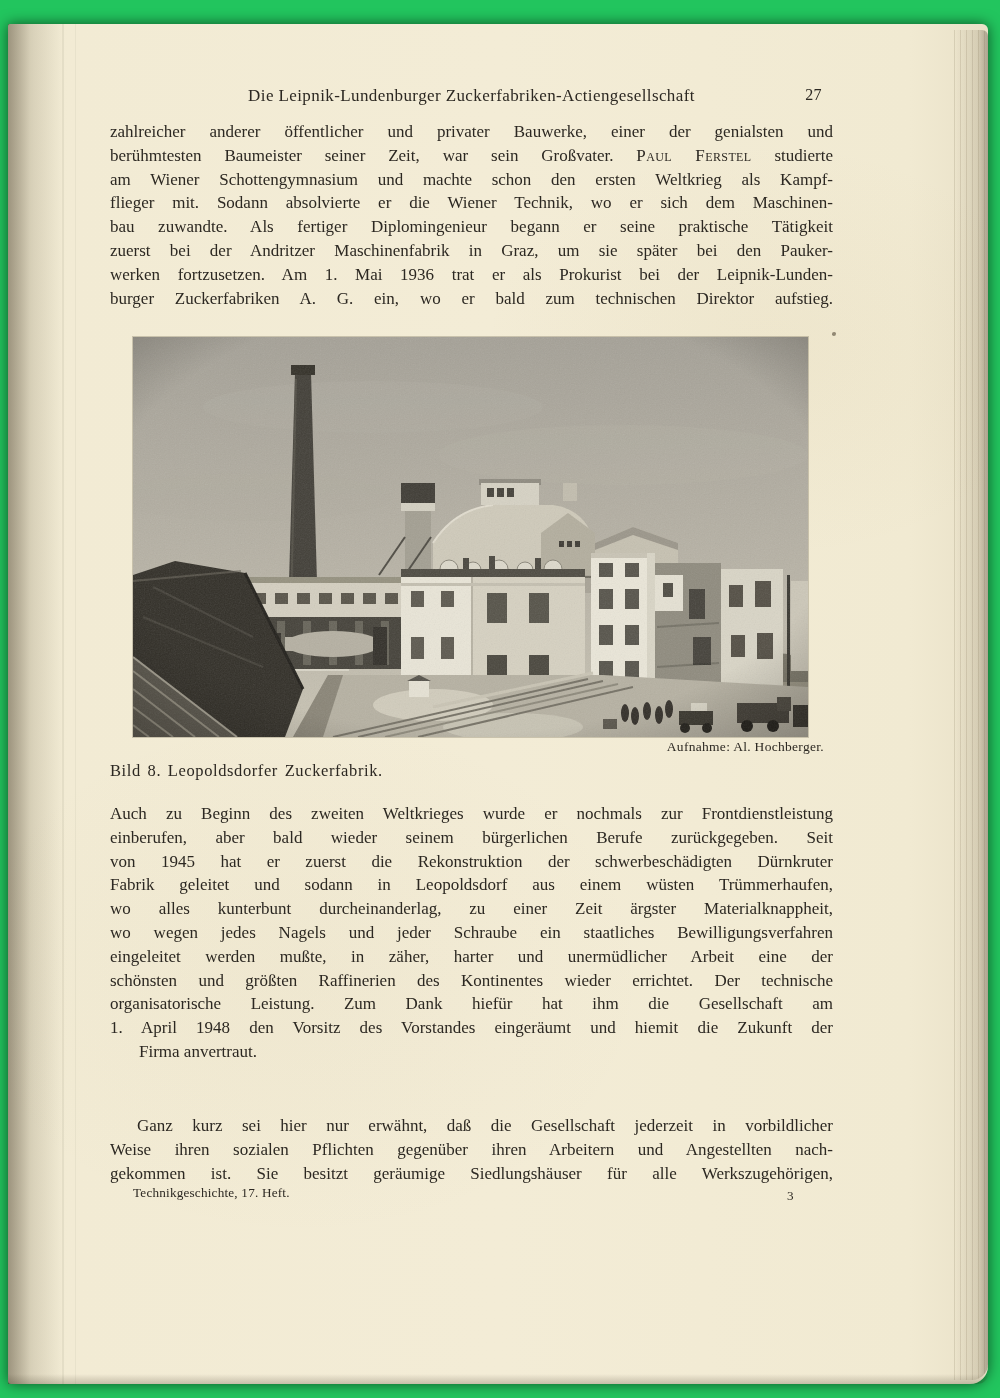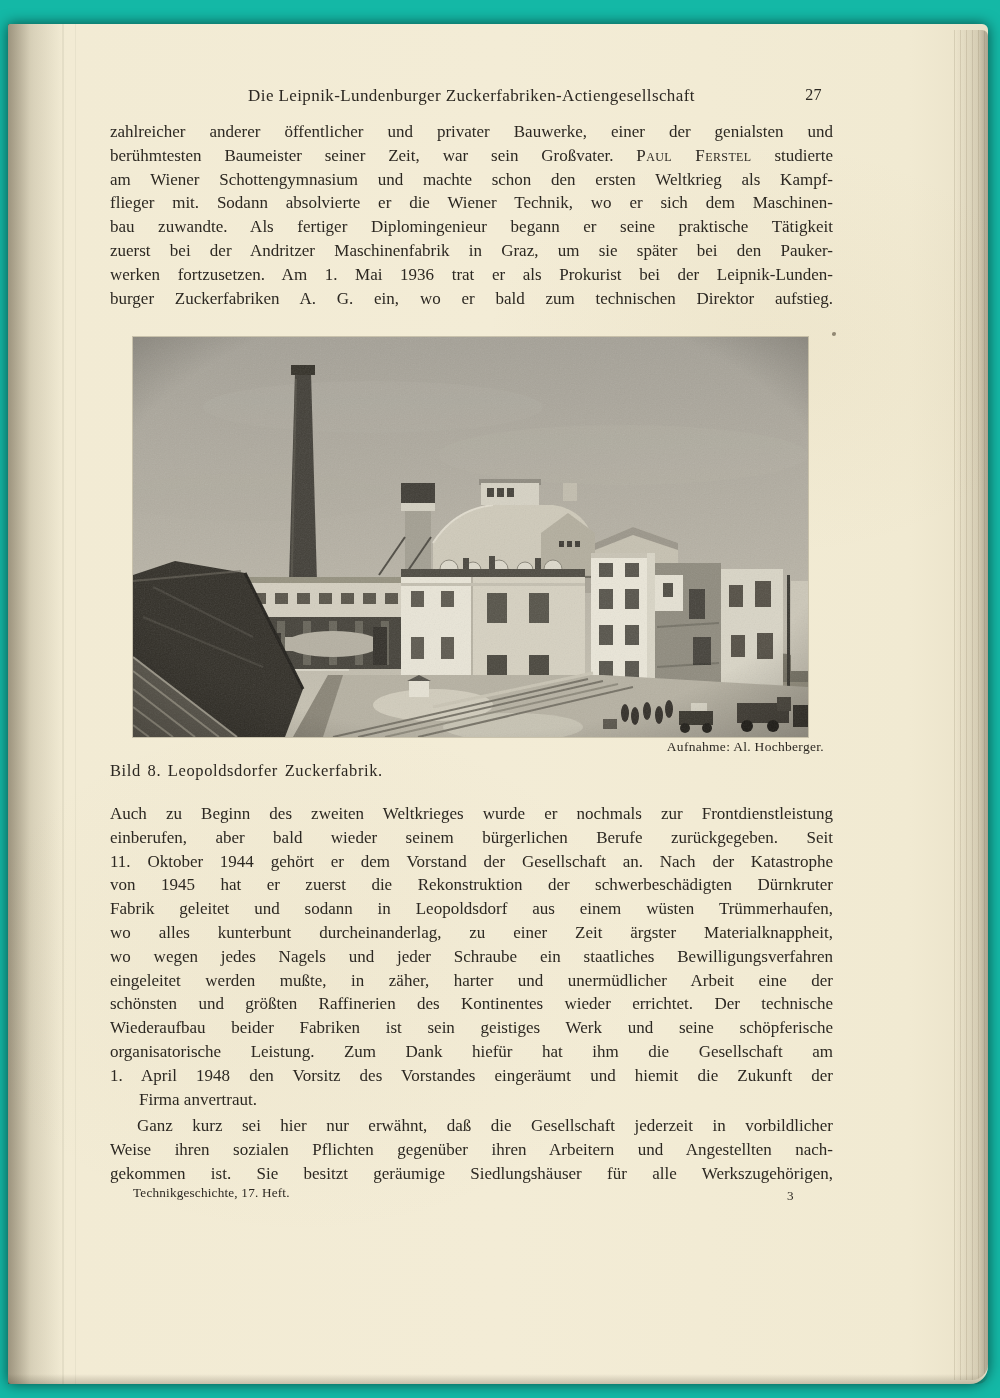--- a/index.html
+++ b/index.html
@@ -1,18 +1,18 @@
 <!DOCTYPE html>
 <html><head>
 <meta charset="utf-8">
 <style>
   html,body { margin:0; padding:0; background:#141412; }
   .stage {
     position:relative; width:1000px; height:1398px; overflow:hidden;
-    background:#14b8a6;
+    background:#22c55e;
     font-family:"Liberation Serif","DejaVu Serif",serif;
   }
   .paper {
     position:absolute; left:8px; top:24px; width:980px; height:1360px;
     background:
       radial-gradient(ellipse 420px 300px at 78% 24%, rgba(168,140,80,0.05), rgba(0,0,0,0) 70%),
       radial-gradient(ellipse 500px 380px at 30% 70%, rgba(150,130,80,0.04), rgba(0,0,0,0) 70%),
       linear-gradient(90deg, #e4dcc2 0px, #efe8cf 26px, #f2ebd4 60px, #f3ecd6 50%, #f1ead2 92%, #e9e1c8 100%);
     border-radius:2px 6px 18px 3px;
     box-shadow:0 0 14px rgba(0,0,0,0.6);
@@ -339,28 +339,26 @@
         <rect x="0" y="0" width="675" height="400" fill="url(#vg)"></rect>
       </svg>
     </figure>
 
     <div class="credit">Aufnahme: Al. Hochberger.</div>
     <div class="caption">Bild 8.  Leopoldsdorfer Zuckerfabrik.</div>
 
     <div class="para p2">
         <div class="tline"><span>Auch zu Beginn des zweiten Weltkrieges wurde er nochmals zur Frontdienstleistung</span></div>
         <div class="tline"><span>einberufen, aber bald wieder seinem bürgerlichen Berufe zurückgegeben. Seit</span></div>
-        <div class="tline"><span>11. Oktober 1944 gehört er dem Vorstand der Gesellschaft an. Nach der Katastrophe</span></div>
         <div class="tline"><span>von 1945 hat er zuerst die Rekonstruktion der schwerbeschädigten Dürnkruter</span></div>
         <div class="tline"><span>Fabrik geleitet und sodann in Leopoldsdorf aus einem wüsten Trümmerhaufen,</span></div>
         <div class="tline"><span>wo alles kunterbunt durcheinanderlag, zu einer Zeit ärgster Materialknappheit,</span></div>
         <div class="tline"><span>wo wegen jedes Nagels und jeder Schraube ein staatliches Bewilligungsverfahren</span></div>
         <div class="tline"><span>eingeleitet werden mußte, in zäher, harter und unermüdlicher Arbeit eine der</span></div>
         <div class="tline"><span>schönsten und größten Raffinerien des Kontinentes wieder errichtet. Der technische</span></div>
-        <div class="tline"><span>Wiederaufbau beider Fabriken ist sein geistiges Werk und seine schöpferische</span></div>
         <div class="tline"><span>organisatorische Leistung. Zum Dank hiefür hat ihm die Gesellschaft am</span></div>
         <div class="tline"><span>1. April 1948 den Vorsitz des Vorstandes eingeräumt und hiemit die Zukunft der</span></div>
         <div class="tline last-left"><span>Firma anvertraut.</span></div>
       </div>
     <div class="para p3">
         <div class="tline indent"><span>Ganz kurz sei hier nur erwähnt, daß die Gesellschaft jederzeit in vorbildlicher</span></div>
         <div class="tline"><span>Weise ihren sozialen Pflichten gegenüber ihren Arbeitern und Angestellten nach-</span></div>
         <div class="tline"><span>gekommen ist. Sie besitzt geräumige Siedlungshäuser für alle Werkszugehörigen,</span></div>
       </div>
 

